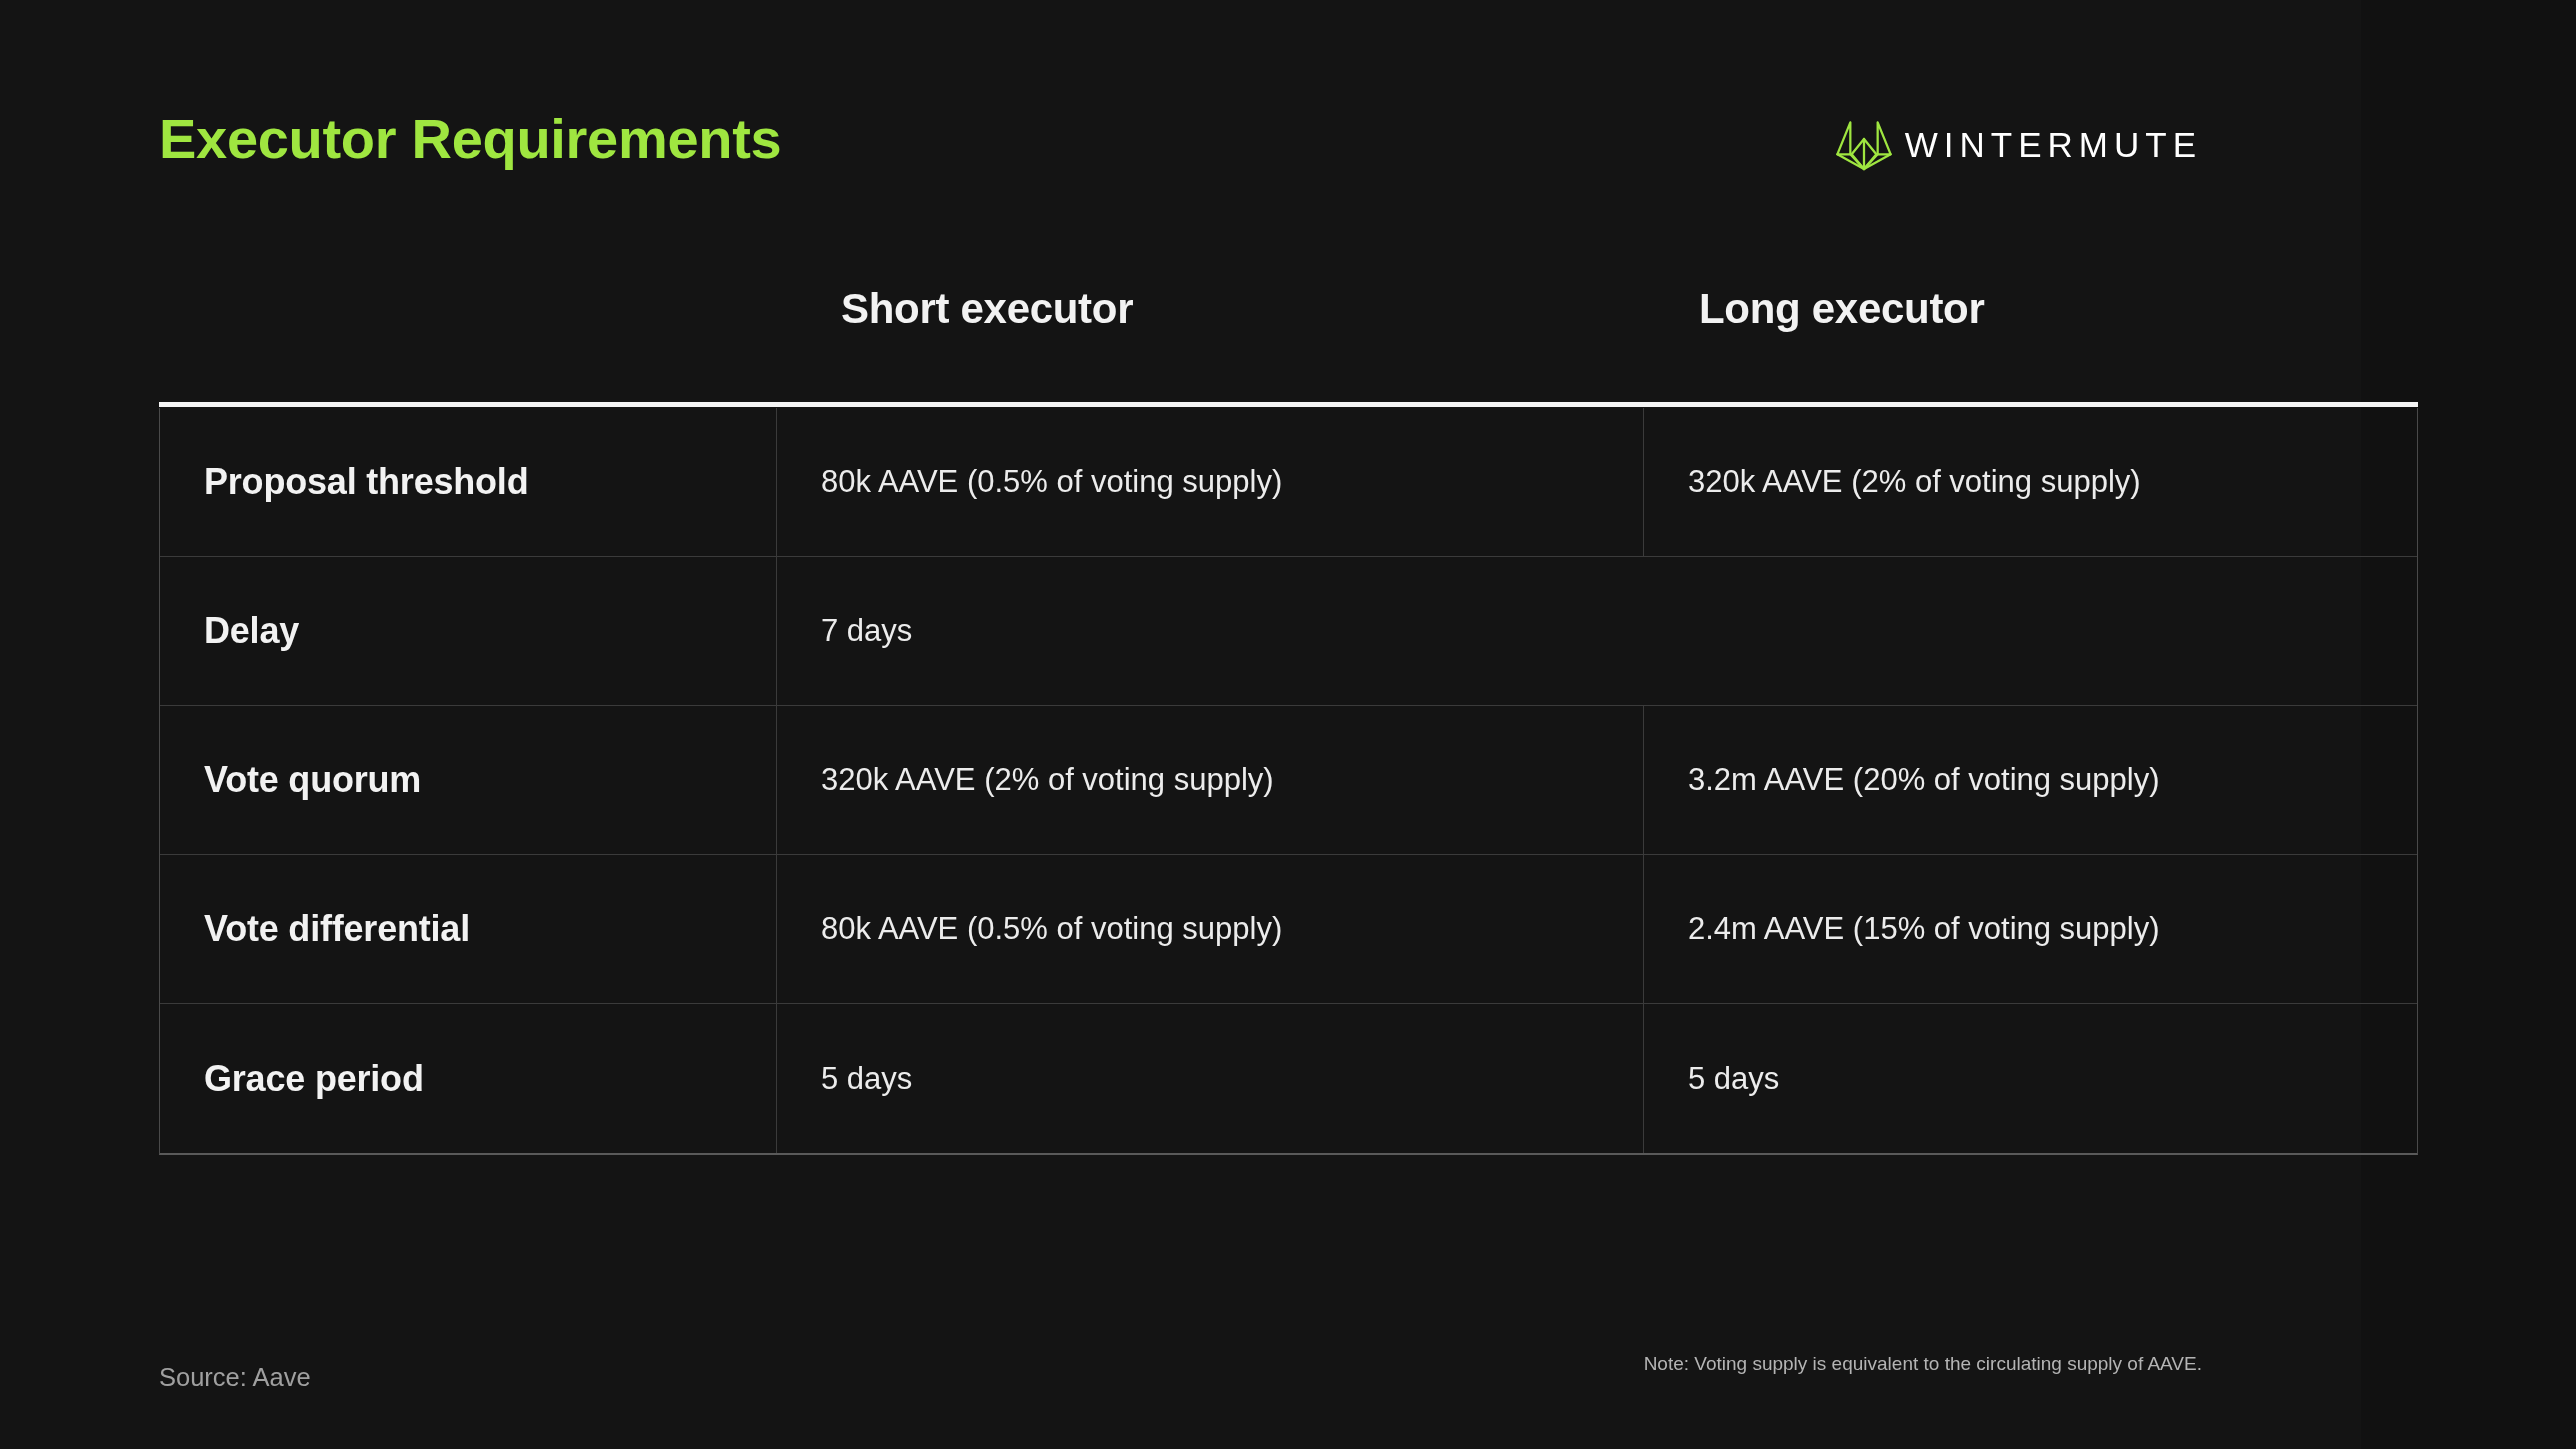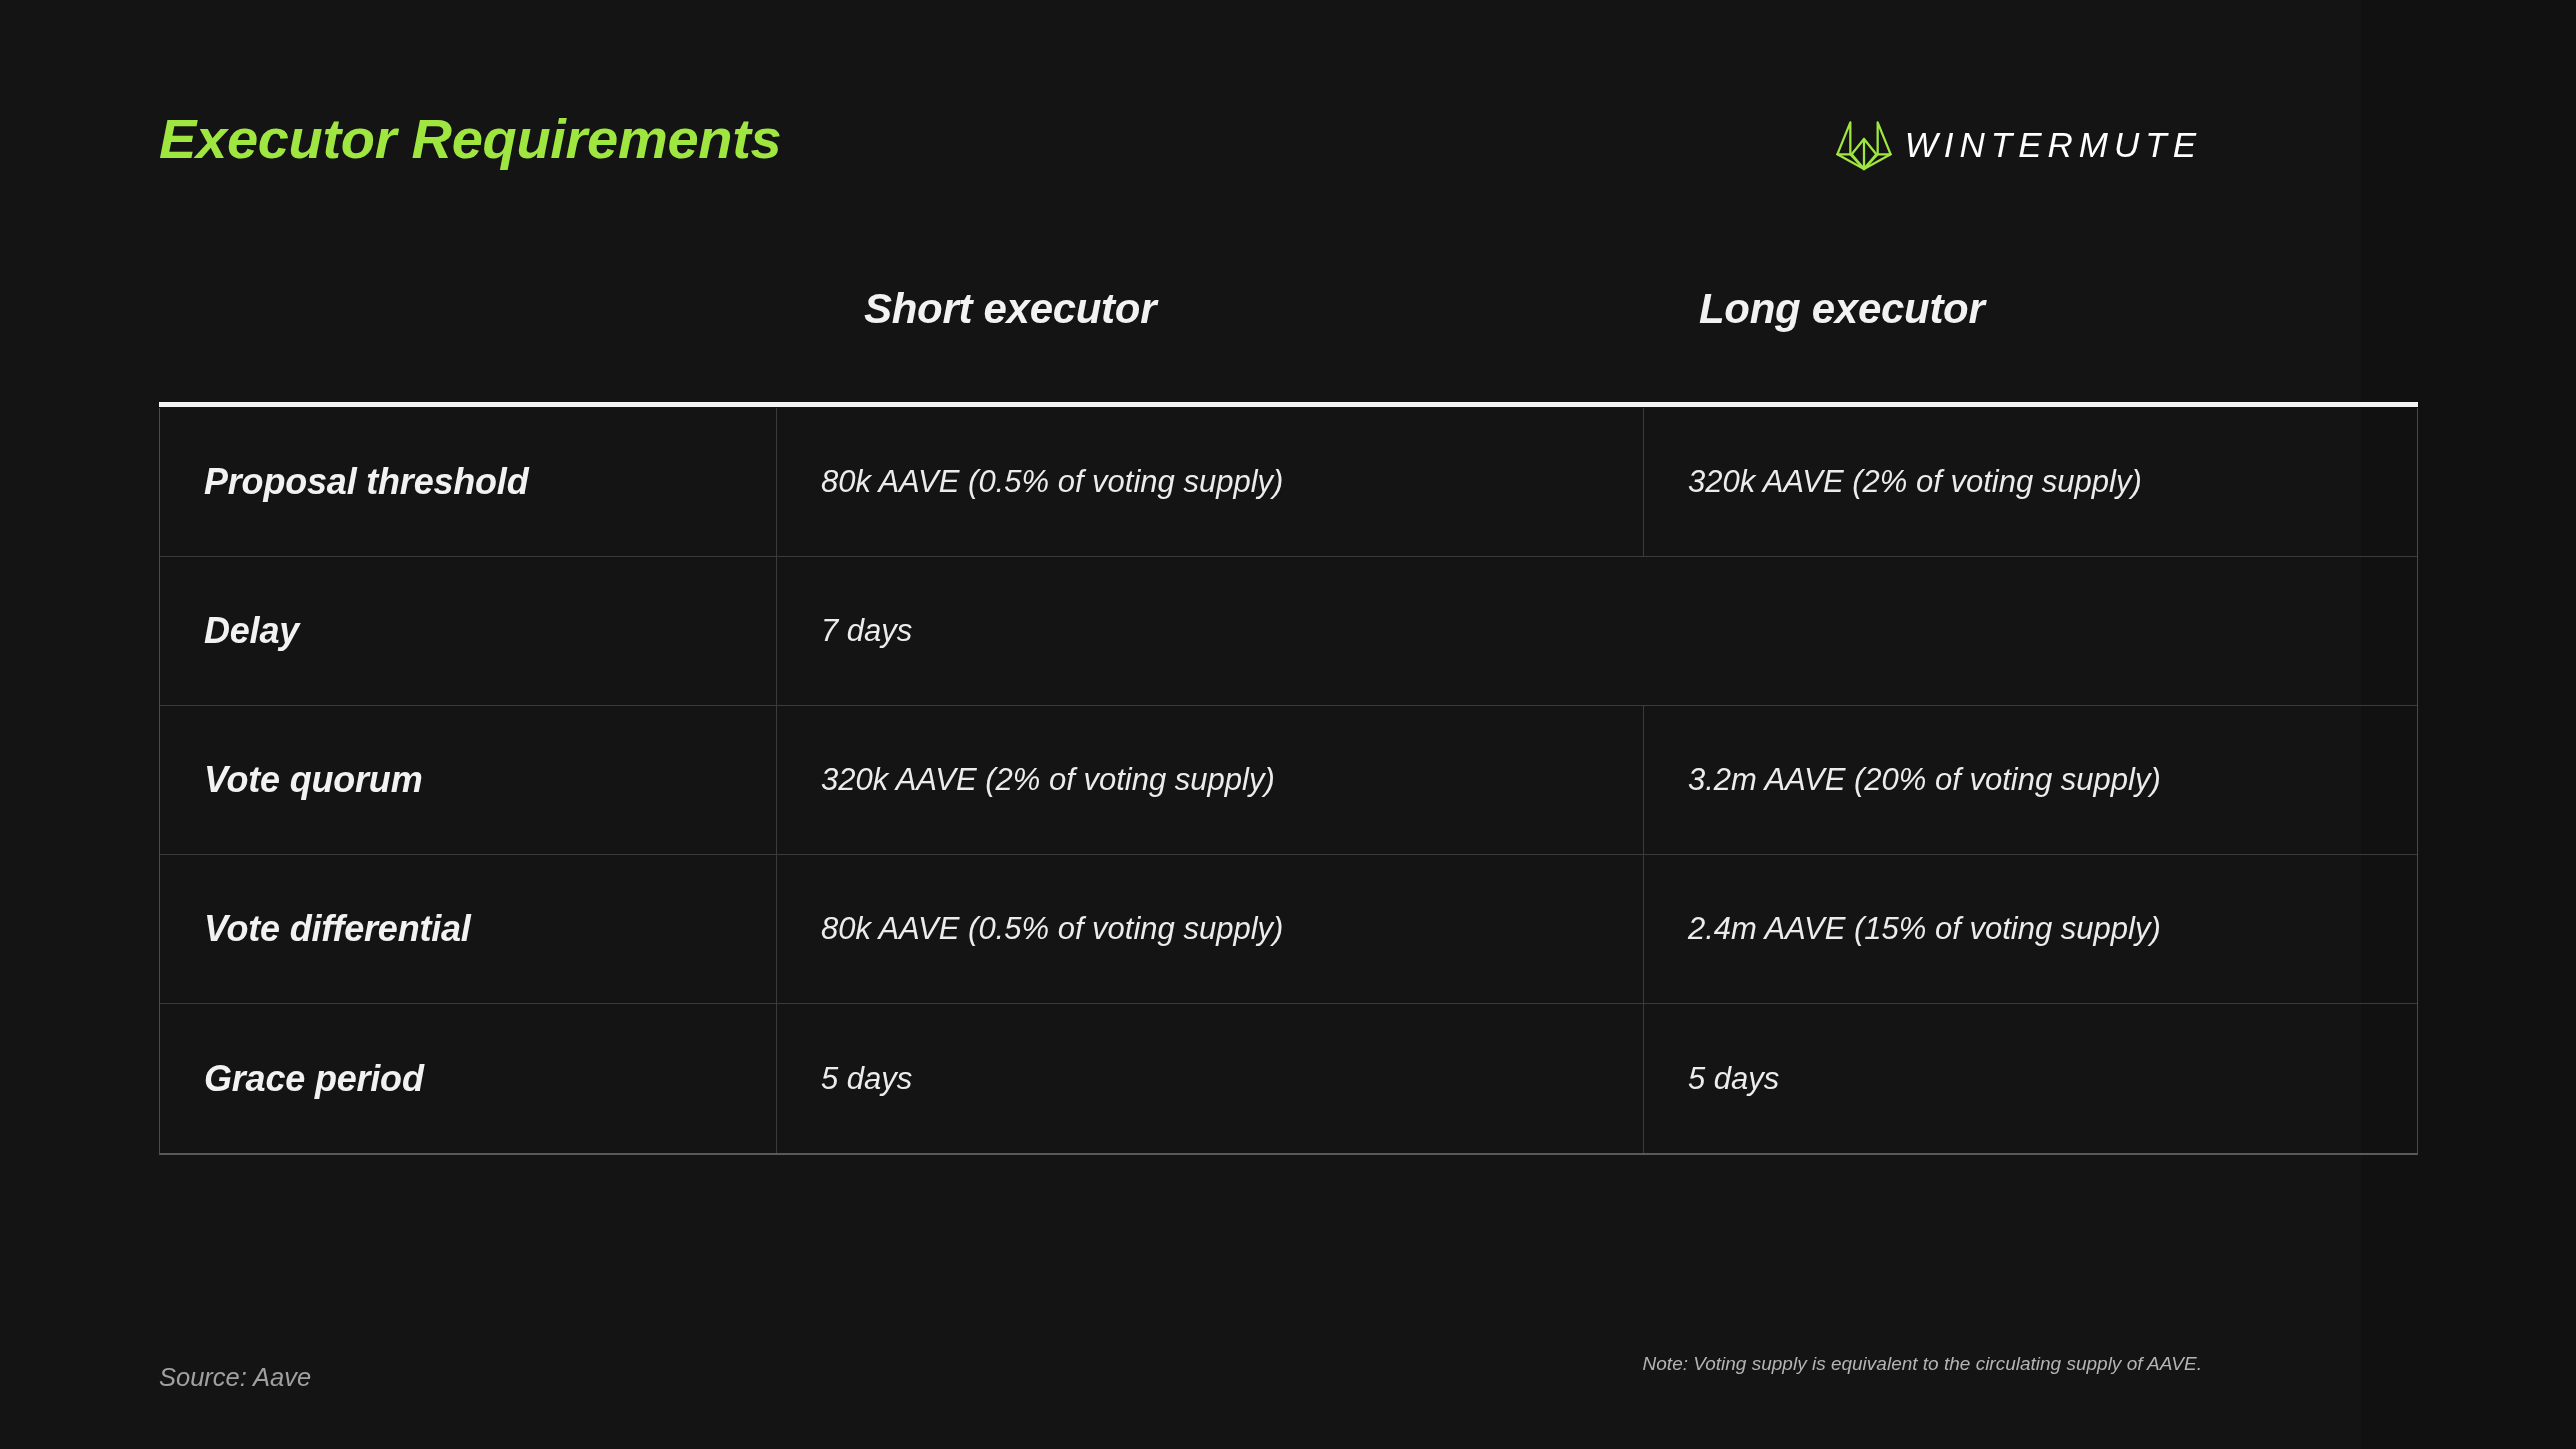--- a/index.html
+++ b/index.html
@@ -7,21 +7,20 @@
   html,body{
     width:2576px; height:1449px;
     background:#111111;
     font-family:"Liberation Sans", sans-serif;
     overflow:hidden;
   }
   .canvas{
     position:relative;
     width:2361px; height:1449px;
     background:#141414;
-    font-style:italic;
   }
 
   
   .page-title{
     position:absolute;
     left:159px; top:111px;
     font-size:56px;
     font-weight:700;
     letter-spacing:-0.3px;
     color:#9fe640;
@@ -56,21 +55,21 @@
   .col-head{
     position:absolute;
     top:0;
     font-size:42px;
     font-weight:700;
     color:#f2f2f2;
     white-space:nowrap;
     letter-spacing:-0.3px;
     line-height:1;
   }
-  .col-head.c1{ left:705px;text-align:center; }
+  .col-head.c1{ left:682px;text-align:center; }
   .col-head.c2{ left:1540px; }
 
   
   .rule-top{
     position:absolute;
     left:159px; top:402px;
     width:2259px; height:5.4px;
     background:#f4f4f4;
   }
 

